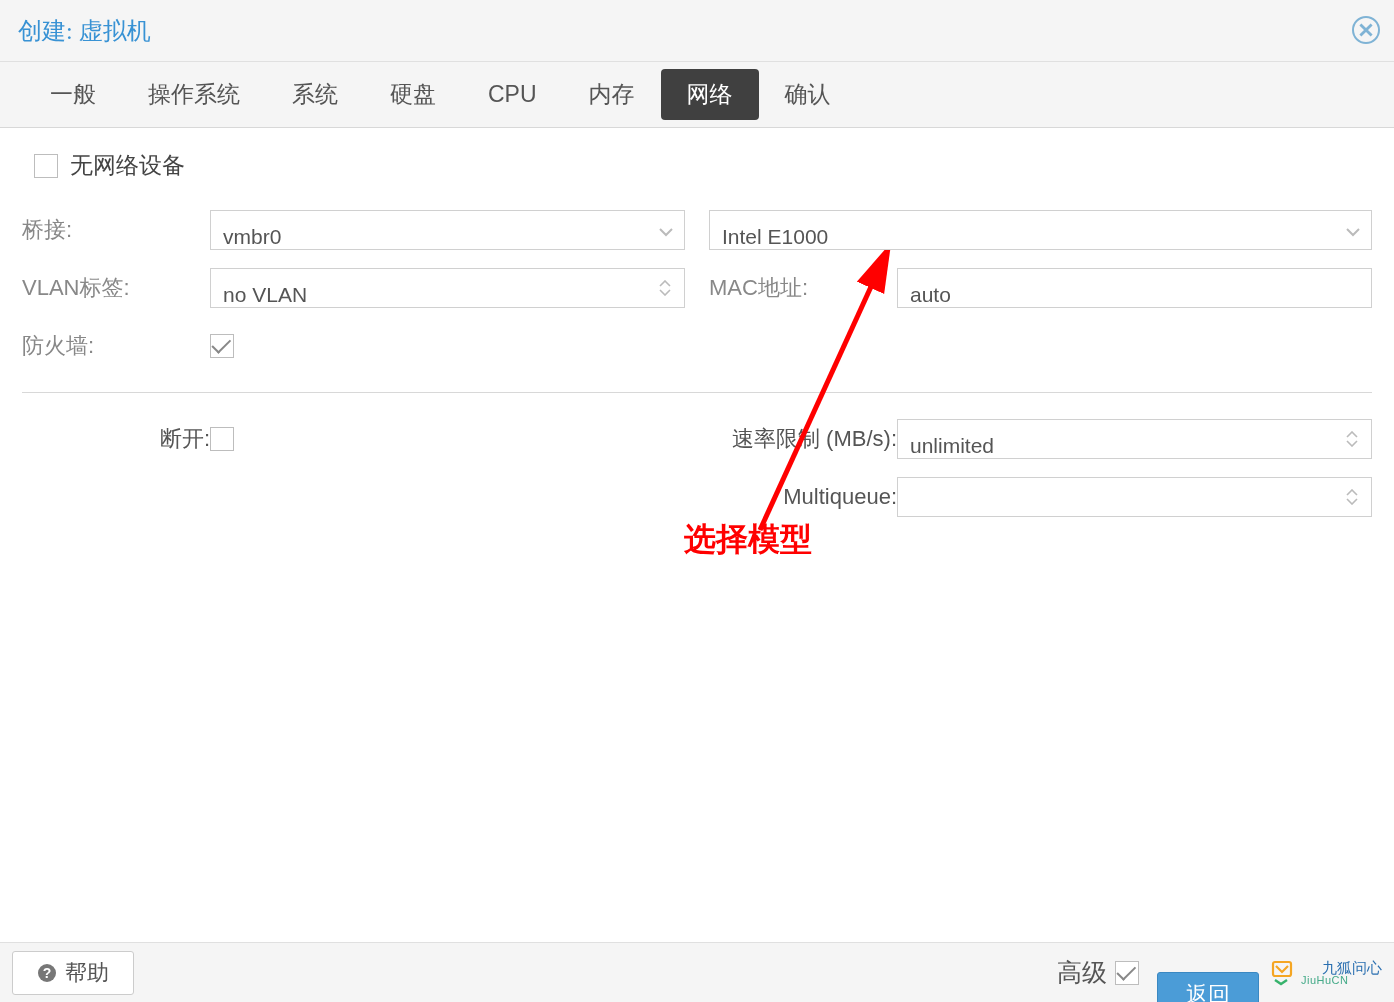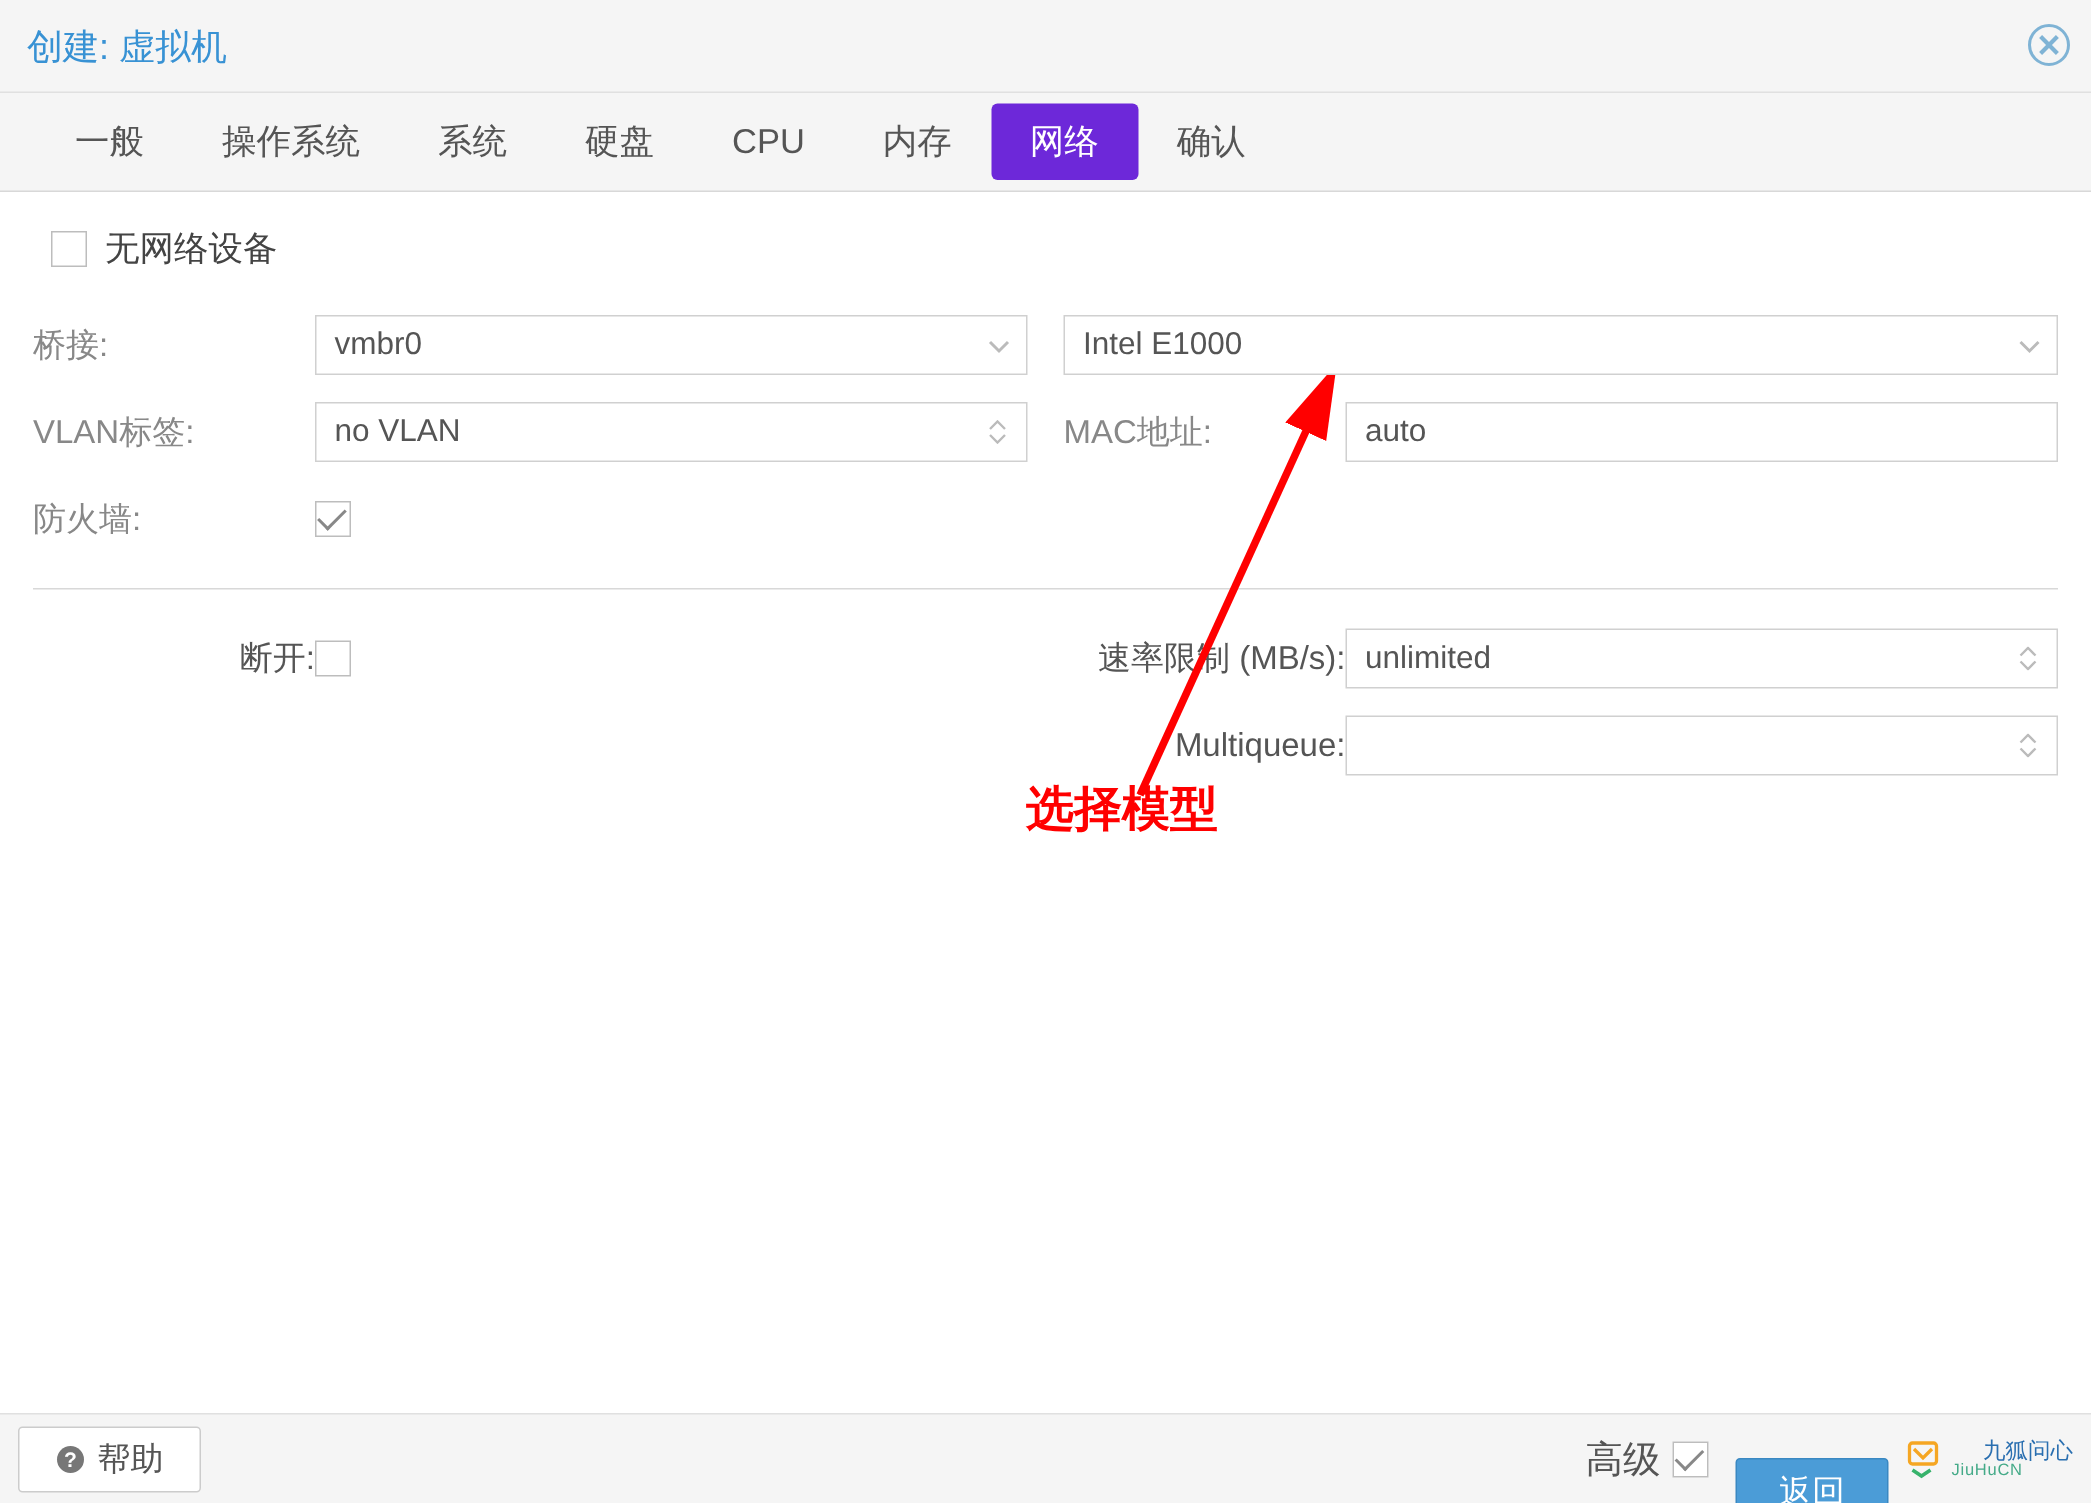--- a/index.html
+++ b/index.html
@@ -19,20 +19,21 @@
     border-bottom: 1px solid #e0e0e0;
     display: flex;
     align-items: center;
     padding: 0 18px;
     position: relative;
   }
   .title {
     color: #3892d4;
     font-size: 24px;
     font-weight: 400;
+    font-family: Liberation Serif, serif;
   }
   .close-btn {
     position: absolute;
     right: 14px;
     top: 16px;
     width: 28px;
     height: 28px;
     border: 2.5px solid #7fb3d5;
     border-radius: 50%;
     display: flex;
@@ -52,21 +53,21 @@
     gap: 0;
   }
   .tab {
     padding: 10px 26px;
     font-size: 23px;
     color: #555;
     cursor: pointer;
     border-radius: 4px;
   }
   .tab.active {
-    background: #6d28d9;
+    background: #404040;
     color: #fff;
   }
   .content {
     padding: 22px 22px 0 22px;
   }
   .row-checkbox-top {
     display: flex;
     align-items: center;
     gap: 12px;
     margin-bottom: 27px;
@@ -107,21 +108,21 @@
     color:#888;
     flex-shrink:0;
   }
   .label.dark { color:#555;text-align:right; }
   .field {
     flex:1;
     height: 40px;
     border:1px solid #d0d0d0;
     background:#fff;
     display:flex;
-    align-items:center;
+    align-items:flex-end;
     padding: 0 12px;
     font-size:21px;
     color:#555;
     position:relative;
   }
   .field .chev {
     position:absolute; right:10px; top:50%; transform:translateY(-50%);
     color:#bbb;
   }
   .field .spinner {

